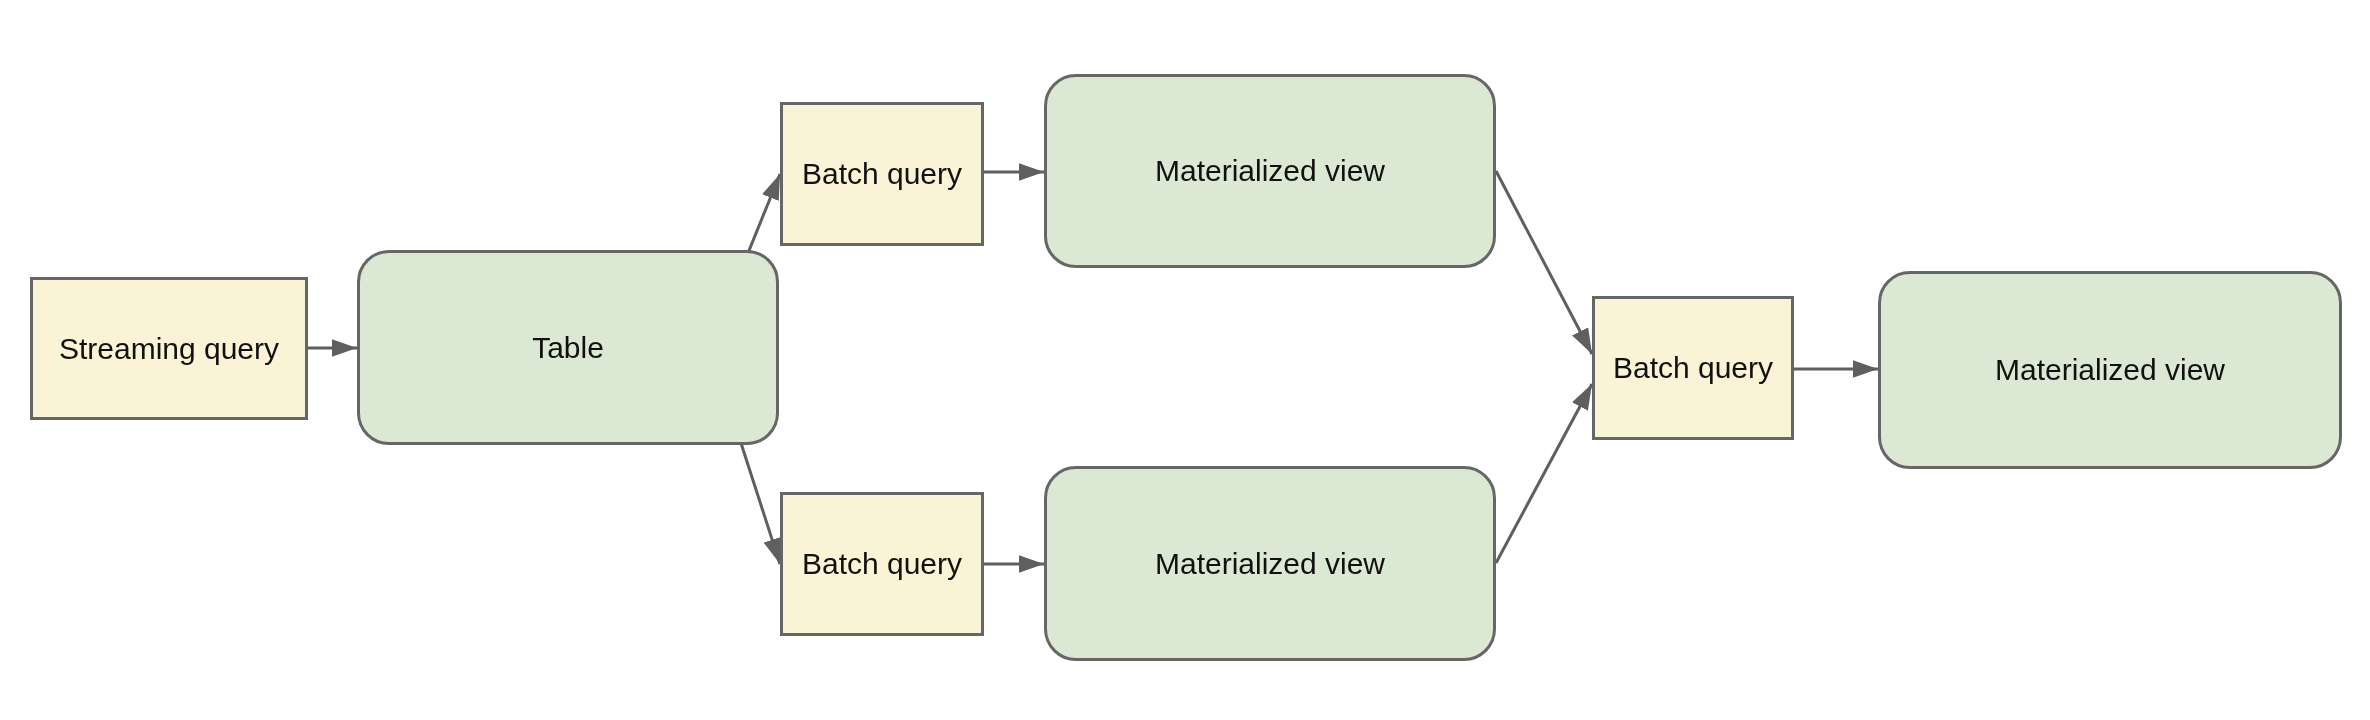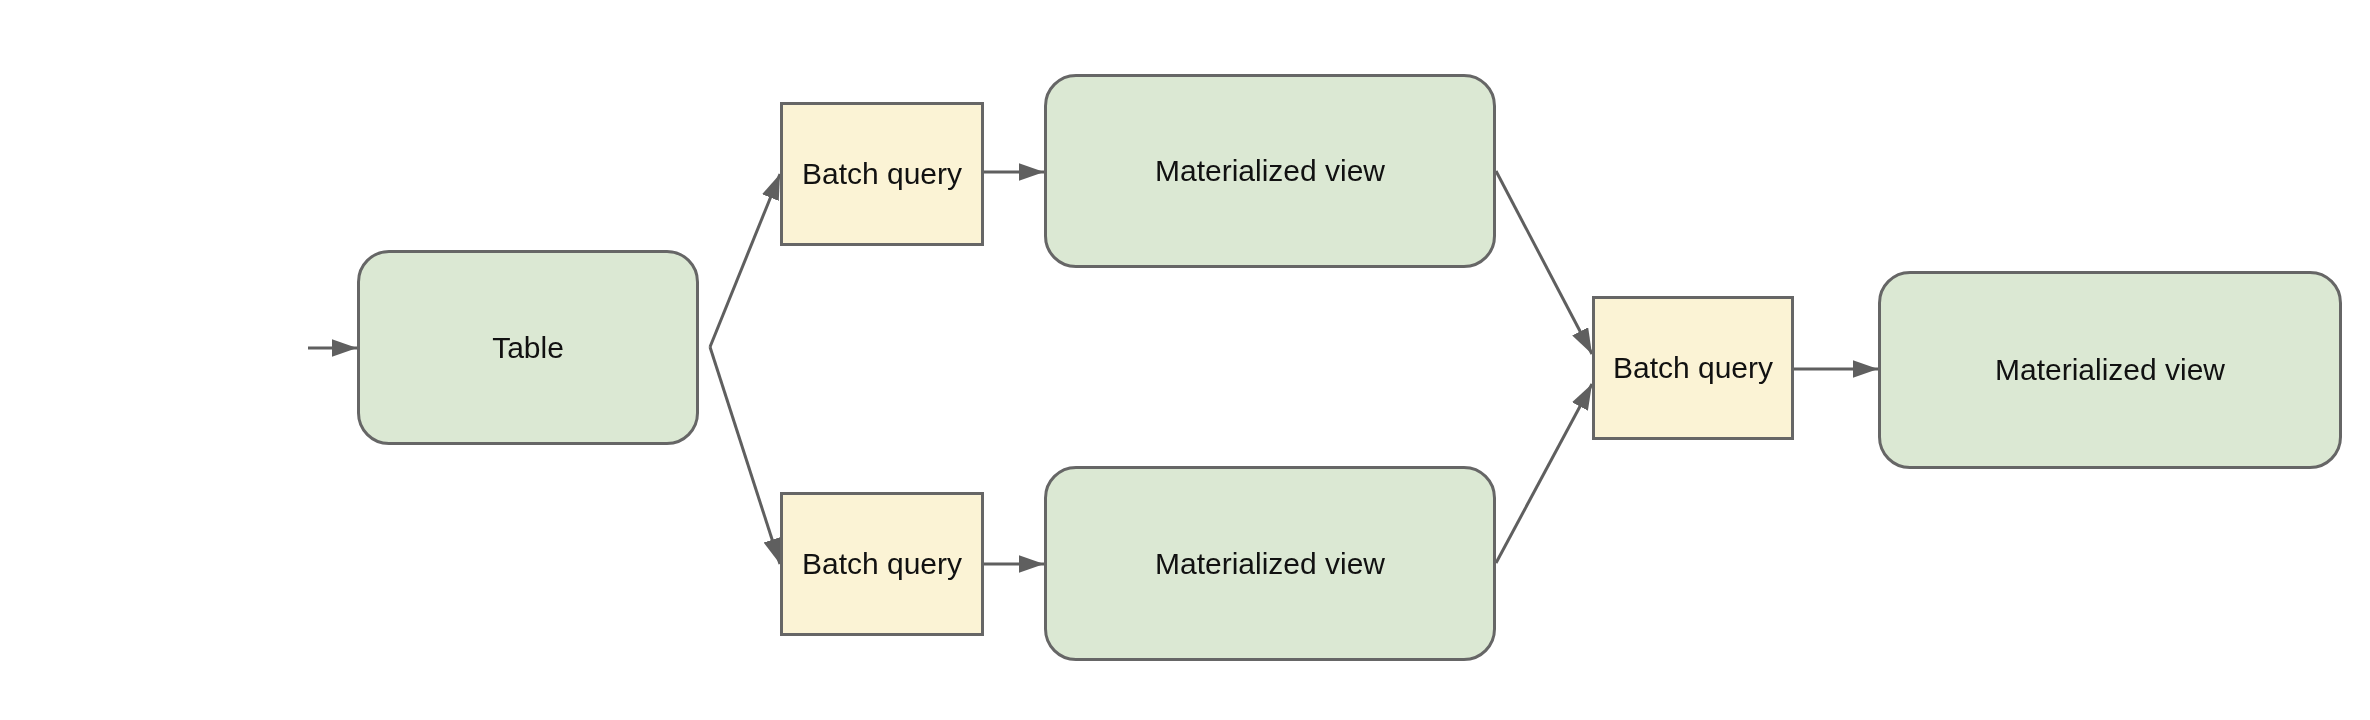--- a/index.html
+++ b/index.html
@@ -39,21 +39,21 @@
   }
   .node.store {
     background: var(--store-fill, #dbe8d3);
     border: 3px solid var(--box-border, #666666);
     border-radius: 32px;
   }
   .label { display: block; width: 100%; }
 
   
   #n-streaming    { left: 30px;   top: 277px; width: 278px; height: 143px; }
-  #n-table        { left: 357px;  top: 250px; width: 342px; height: 195px; }
+  #n-table        { left: 357px;  top: 250px; width: 422px; height: 195px; }
   #n-batch-top    { left: 780px;  top: 102px; width: 204px; height: 144px; }
   #n-mv-top       { left: 1044px; top: 74px;  width: 452px; height: 194px; }
   #n-batch-bottom { left: 780px;  top: 492px; width: 204px; height: 144px; }
   #n-mv-bottom    { left: 1044px; top: 466px; width: 452px; height: 195px; }
   #n-batch-right  { left: 1592px; top: 296px; width: 202px; height: 144px; }
   #n-mv-right     { left: 1878px; top: 271px; width: 464px; height: 198px; }
 </style>
 </head>
 <body>
 
@@ -68,20 +68,23 @@
   <line x1="308" y1="348" x2="357" y2="348" marker-end="url(#arrowhead)"></line>
       <line x1="710" y1="347" x2="780" y2="174" marker-end="url(#arrowhead)"></line>
       <line x1="710" y1="347" x2="780" y2="564" marker-end="url(#arrowhead)"></line>
       <line x1="984" y1="172" x2="1044" y2="172" marker-end="url(#arrowhead)"></line>
       <line x1="984" y1="564" x2="1044" y2="564" marker-end="url(#arrowhead)"></line>
       <line x1="1496" y1="171" x2="1592" y2="354" marker-end="url(#arrowhead)"></line>
       <line x1="1496" y1="563" x2="1592" y2="384" marker-end="url(#arrowhead)"></line>
       <line x1="1794" y1="369" x2="1878" y2="369" marker-end="url(#arrowhead)"></line>
     </svg>
 
+  <div class="node query" id="n-streaming">
+    <span class="label">Streaming query</span>
+  </div>
 
   <div class="node store" id="n-table">
     <span class="label">Table</span>
   </div>
 
   <div class="node query" id="n-batch-top">
     <span class="label">Batch query</span>
   </div>
 
   <div class="node store" id="n-mv-top">

